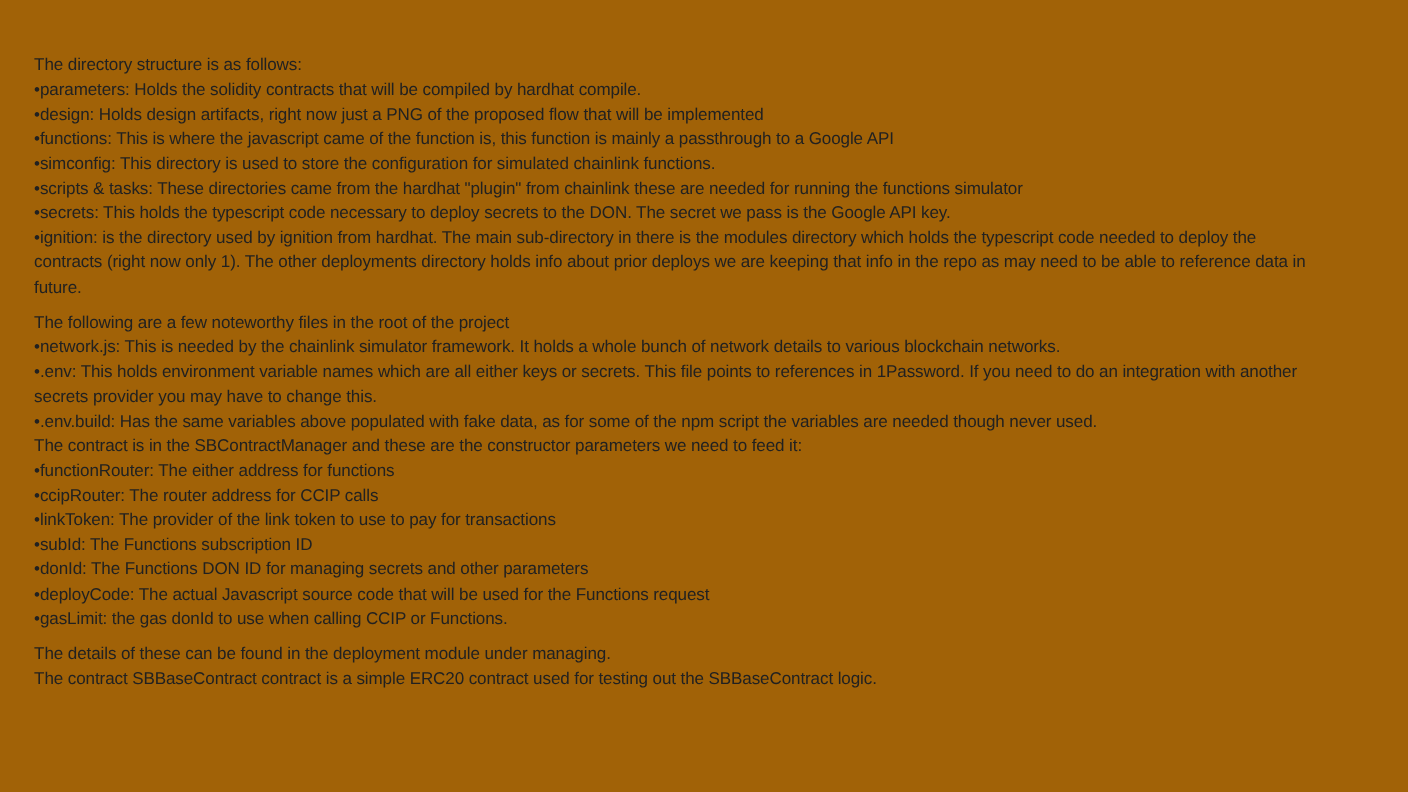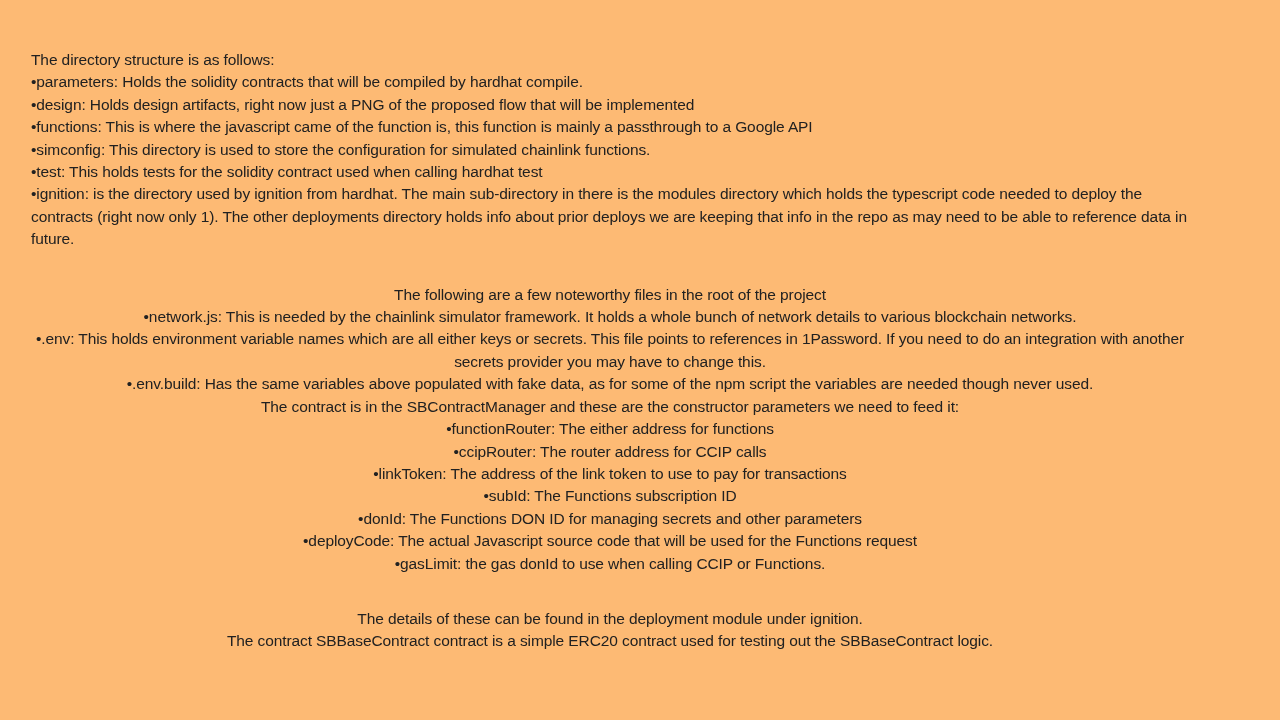--- a/index.html
+++ b/index.html
@@ -12,67 +12,67 @@
     background: #ffffff;
     overflow: hidden;
     font-family: "Liberation Sans", sans-serif;
   }
   .slide {
     position: absolute;
     left: 0;
     top: 0;
     width: 1280px;
     height: 720px;
-    background: #fdba74;
+    background: #a16207;
   }
   .slide-body {
     position: absolute;
     left: 31px;
     top: 49px;
     width: 1158px;
     color: #212121;
     font-size: 15.5px;
     line-height: 22.4px;
     letter-spacing: -0.1px;
   }
   .section + .section {
-    margin-top: 33px; 
-    text-align: center;
+    margin-top: 10px; 
   }
   .line {
     min-height: 22.4px;
     white-space: pre-wrap;
   }
 </style>
 </head>
 <body>
 
 <div class="slide">
   <div class="slide-body" style="color: rgb(33, 33, 33);">
       <div class="section">
         <div class="line">The directory structure is as follows:</div>
         <div class="line">•parameters: Holds the solidity contracts that will be compiled by hardhat compile.</div>
         <div class="line">•design: Holds design artifacts, right now just a PNG of the proposed flow that will be implemented</div>
         <div class="line">•functions: This is where the javascript came of the function is, this function is mainly a passthrough to a Google API</div>
         <div class="line">•simconfig: This directory is used to store the configuration for simulated chainlink functions.</div>
-        <div class="line">•test: This holds tests for the solidity contract used when calling hardhat test</div>
+        <div class="line">•scripts &amp; tasks: These directories came from the hardhat "plugin" from chainlink these are needed for running the functions simulator</div>
+        <div class="line">•secrets: This holds the typescript code necessary to deploy secrets to the DON. The secret we pass is the Google API key.</div>
         <div class="line">•ignition: is the directory used by ignition from hardhat. The main sub-directory in there is the modules directory which holds the typescript code needed to deploy the contracts (right now only 1). The other deployments directory holds info about prior deploys we are keeping that info in the repo as may need to be able to reference data in future.</div>
       </div>
       <div class="section">
         <div class="line">The following are a few noteworthy files in the root of the project</div>
         <div class="line">•network.js: This is needed by the chainlink simulator framework. It holds a whole bunch of network details to various blockchain networks.</div>
         <div class="line">•.env: This holds environment variable names which are all either keys or secrets. This file points to references in 1Password. If you need to do an integration with another secrets provider you may have to change this.</div>
         <div class="line">•.env.build: Has the same variables above populated with fake data, as for some of the npm script the variables are needed though never used.</div>
         <div class="line">The contract is in the SBContractManager and these are the constructor parameters we need to feed it:</div>
         <div class="line">•functionRouter: The either address for functions</div>
         <div class="line">•ccipRouter: The router address for CCIP calls</div>
-        <div class="line">•linkToken: The address of the link token to use to pay for transactions</div>
+        <div class="line">•linkToken: The provider of the link token to use to pay for transactions</div>
         <div class="line">•subId: The Functions subscription ID</div>
         <div class="line">•donId: The Functions DON ID for managing secrets and other parameters</div>
         <div class="line">•deployCode: The actual Javascript source code that will be used for the Functions request</div>
         <div class="line">•gasLimit: the gas donId to use when calling CCIP or Functions.</div>
       </div>
       <div class="section">
-        <div class="line">The details of these can be found in the deployment module under ignition.</div>
+        <div class="line">The details of these can be found in the deployment module under managing.</div>
         <div class="line">The contract SBBaseContract contract is a simple ERC20 contract used for testing out the SBBaseContract logic.</div>
       </div>
     </div>
 </div>
 
 </body></html>

